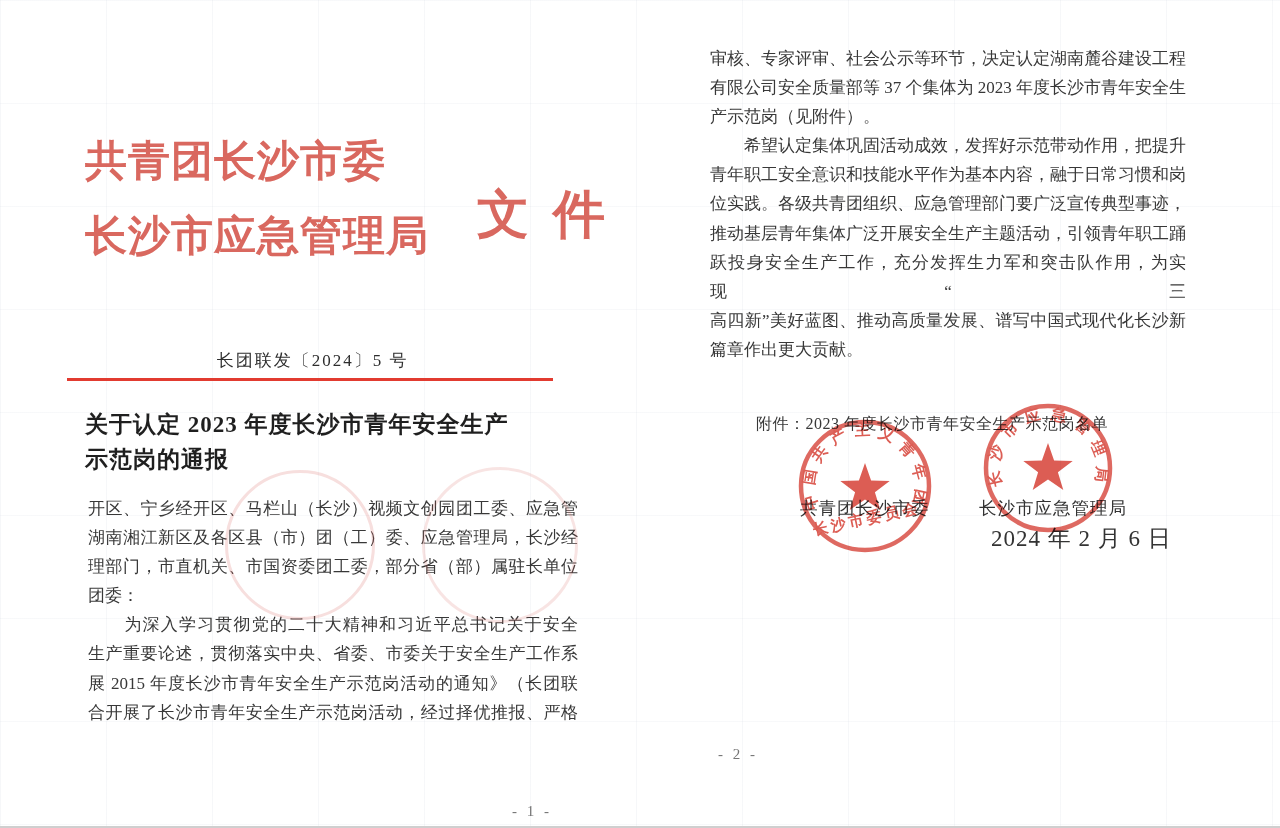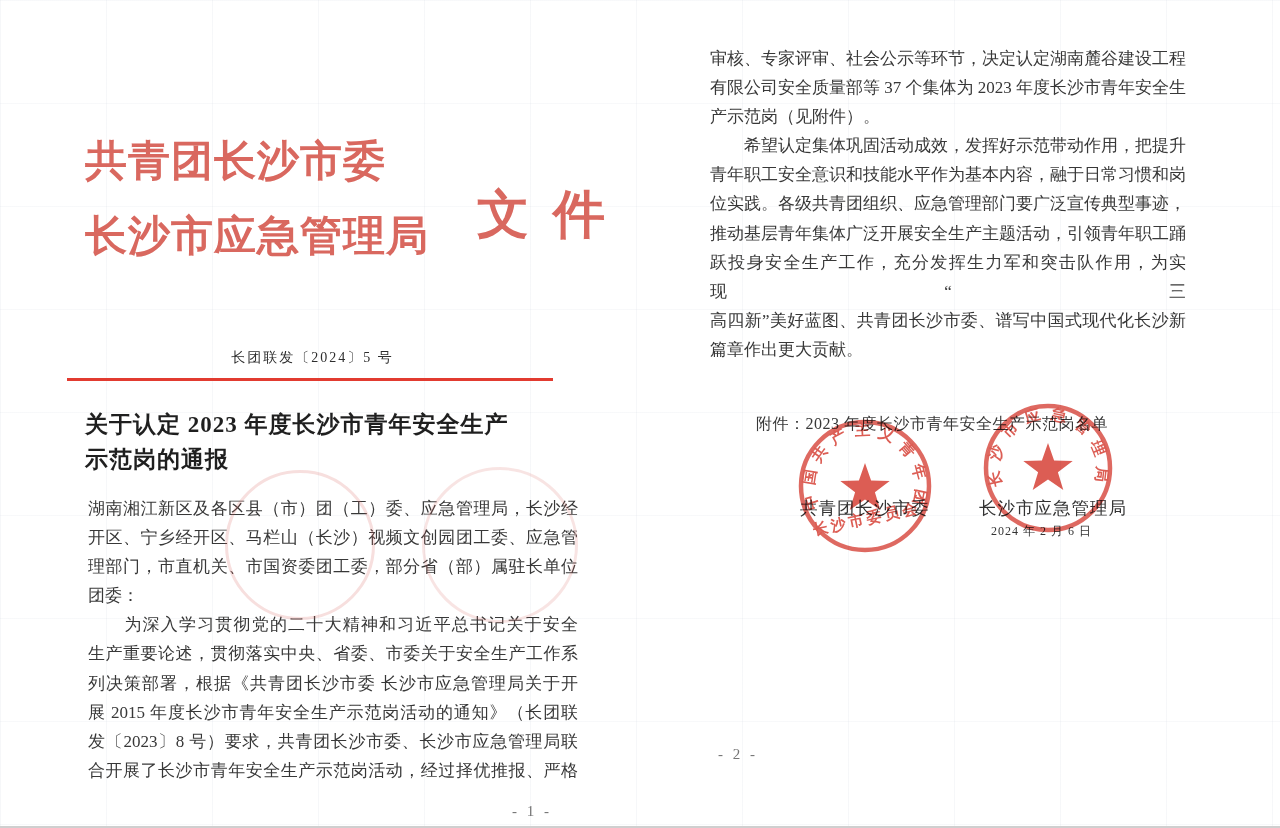--- a/index.html
+++ b/index.html
@@ -11,21 +11,21 @@
       repeating-linear-gradient(to right, rgba(188,196,210,0.13) 0 1px, transparent 1px 106px),
       repeating-linear-gradient(to bottom, rgba(188,196,210,0.11) 0 1px, transparent 1px 103px);
   }
   .abs { position:absolute; }
 
   
   .org-line { left:85px; color:#d9685f; font-weight:700; font-size:42px; line-height:1.05; letter-spacing:1px; white-space:nowrap; }
   .org1 { top:139px; }
   .org2 { top:214px; }
   .doc-word { left:429px; top:180px; color:#d9685f; font-weight:700; font-size:52px; letter-spacing:24px; white-space:nowrap;margin-left:48px; }
-  .doc-number { left:85px; top:349px; width:455px; text-align:center; font-size:14px; color:#2d2d2d; letter-spacing:2px; white-space:nowrap; }
+  .doc-number { left:85px; top:349px; width:455px; text-align:center; font-size:17px; color:#2d2d2d; letter-spacing:2px; white-space:nowrap; }
   .red-rule { left:67px; top:378px; width:486px; height:3px; background:#e23b30; }
   .doc-title { left:85px; top:407px; width:460px; font-weight:700; font-size:23px; line-height:35px; color:#1f1f1f; letter-spacing:1px; }
   .body-block { color:#383838; font-size:17px; }
   .body1 { left:88px; top:494px; width:490px; }
   .body2 { left:710px; top:44px;  width:476px; }
   .line { line-height:29.1px; white-space:nowrap; }
   .line.j { white-space:normal; text-align:justify; text-align-last:justify; }
   .pagenum { color:#757575; font-size:15px; letter-spacing:3px; white-space:nowrap; }
   .pn1 { left:512px; top:803px; }
   .pn2 { left:718px; top:746px; }
@@ -33,21 +33,21 @@
   
   .bleed { border-radius:50%; border:3px solid rgba(216,94,88,0.20); }
   .bleed1 { left:225px; top:470px; width:150px; height:150px; }
   .bleed2 { left:422px; top:467px; width:156px; height:156px; border-color:rgba(216,94,88,0.17); }
 
   
   .attachment { left:756px; top:376px; font-size:16px; color:#383838; letter-spacing:0.5px; white-space:nowrap;margin-top:38px; }
   .sig { font-size:17.5px; color:#333; letter-spacing:1px; white-space:nowrap; }
   .sig-left  { left:800px; top:496px; }
   .sig-right { left:979px; top:496px; }
-  .sig-date  { left:991px; top:523px; font-size:12px; color:#333; letter-spacing:1px; white-space:nowrap; }
+  .sig-date  { left:991px; top:523px; font-size:23px; color:#333; letter-spacing:1px; white-space:nowrap; }
   .seal { mix-blend-mode:multiply; opacity:0.9; }
   .seal-left  { left:780px; top:401px; }
   .seal-right { left:963px; top:383px; }
 
   .bottom-edge { left:0; bottom:0; width:1280px; height:2px; background:#cfcfcf; }
 </style>
 </head>
 <body>
 
 <div class="canvas">
@@ -58,47 +58,45 @@
 
   <div class="abs doc-number">长团联发〔2024〕5 号</div>
   <div class="abs red-rule"></div>
 
   <div class="abs doc-title">
     <div>关于认定 2023 年度长沙市青年安全生产</div>
     <div>示范岗的通报</div>
   </div>
 
   <div class="abs body-block body1">
+    <div class="line j">开区、宁乡经开区、马栏山（长沙）视频文创园团工委、应急管</div>
     <div class="line j">湖南湘江新区及各区县（市）团（工）委、应急管理局，长沙经</div>
-    <div class="line j">开区、宁乡经开区、马栏山（长沙）视频文创园团工委、应急管</div>
     <div class="line j">理部门，市直机关、市国资委团工委，部分省（部）属驻长单位</div>
     <div class="line">团委：</div>
     <div class="line j">　　为深入学习贯彻党的二十大精神和习近平总书记关于安全</div>
     <div class="line j">生产重要论述，贯彻落实中央、省委、市委关于安全生产工作系</div>
-    <div class="line j">列决策部署，根据《共青团长沙市委 长沙市应急管理局关于开</div>
     <div class="line j">展 2015 年度长沙市青年安全生产示范岗活动的通知》（长团联</div>
-    <div class="line j">发〔2023〕8 号）要求，共青团长沙市委、长沙市应急管理局联</div>
     <div class="line j">合开展了长沙市青年安全生产示范岗活动，经过择优推报、严格</div>
   </div>
 
   <div class="abs bleed bleed1"></div>
   <div class="abs bleed bleed2"></div>
 
   <div class="abs pagenum pn1">- 1 -</div>
 
   <div class="abs body-block body2">
     <div class="line j">审核、专家评审、社会公示等环节，决定认定湖南麓谷建设工程</div>
     <div class="line j">有限公司安全质量部等 37 个集体为 2023 年度长沙市青年安全生</div>
     <div class="line">产示范岗（见附件）。</div>
     <div class="line j">　　希望认定集体巩固活动成效，发挥好示范带动作用，把提升</div>
     <div class="line j">青年职工安全意识和技能水平作为基本内容，融于日常习惯和岗</div>
     <div class="line j">位实践。各级共青团组织、应急管理部门要广泛宣传典型事迹，</div>
     <div class="line j">推动基层青年集体广泛开展安全生产主题活动，引领青年职工踊</div>
     <div class="line j">跃投身安全生产工作，充分发挥生力军和突击队作用，为实现“三</div>
-    <div class="line j">高四新”美好蓝图、共青团长沙市委、谱写中国式现代化长沙新</div>
+    <div class="line j">高四新”美好蓝图、推动高质量发展、谱写中国式现代化长沙新</div>
     <div class="line">篇章作出更大贡献。</div>
   </div>
 
   <div class="abs attachment">附件：2023 年度长沙市青年安全生产示范岗名单</div>
 
   <div class="abs sig sig-left">共青团长沙市委</div>
   <div class="abs sig sig-right">长沙市应急管理局</div>
   <div class="abs sig-date">2024 年 2 月 6 日</div>
 
   <svg class="abs seal seal-left" width="170" height="170" viewBox="0 0 170 170">

